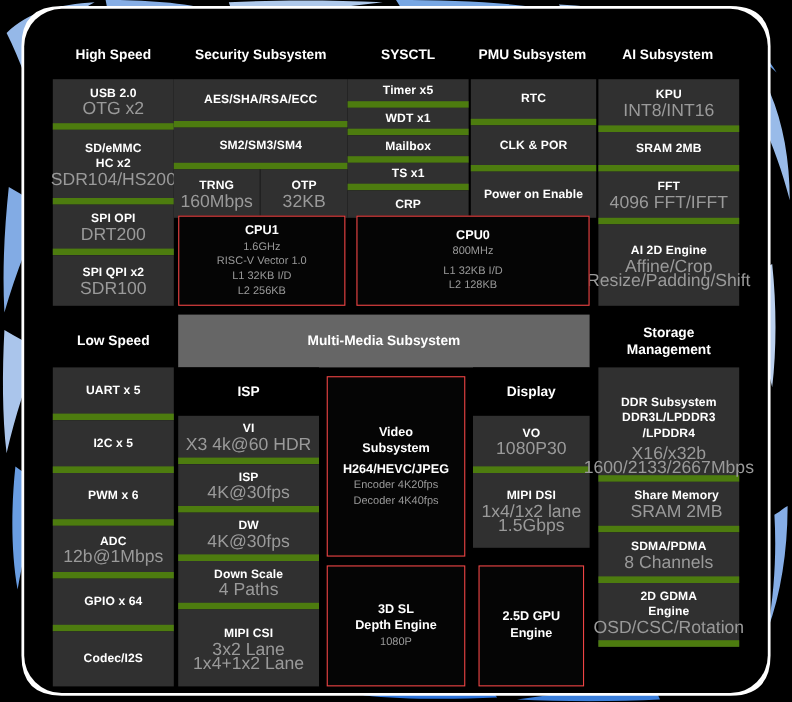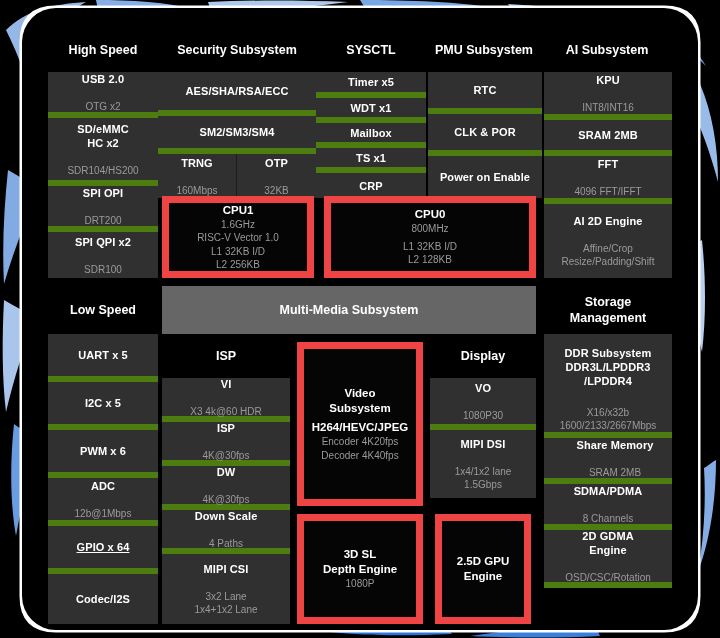--- a/index.html
+++ b/index.html
@@ -50,25 +50,25 @@
     text-align: center;
     color: #ffffff;
   }
   .blk .t {
     font-size: 11px;
     font-weight: bold;
     line-height: 14px;
     letter-spacing: 0.1px;
   }
   .blk .s {
-    font-size: 10px;
+    font-size: 16px;
     font-weight: normal;
     line-height: 13px;
     color: #9a9a9a;
-    margin-top: 14px;
+    margin-top: 1px;
   }
   .blk.sep-b { border-bottom: 6px solid #4d7c0f; }
   .blk.sep-r { border-right: 1px solid #1c1c1c; }
 
   
   .gtitle {
     position: absolute;
     background: #000000;
     color: #ffffff;
     font-size: 12.5px;
@@ -78,21 +78,21 @@
     justify-content: center;
     text-align: center;
     line-height: 16px;
     box-sizing: border-box;
   }
 
   
   .coreblk {
     position: absolute;
     background: #050505;
-    border: 7px solid #ef4444;
+    border: 1px solid #ef4444;
     box-sizing: border-box;
     display: flex;
     flex-direction: column;
     align-items: center;
     justify-content: center;
     text-align: center;
     color: #ffffff;
   }
   .coreblk .t {
     font-size: 11.5px;
@@ -276,21 +276,21 @@
   <div class="blk sep-b" style="left:26px; top:374px; width:110px; height:48px;">
     <div class="t">I2C x 5</div>
   </div>
   <div class="blk sep-b" style="left:26px; top:422px; width:110px; height:48px;">
     <div class="t">PWM x 6</div>
   </div>
   <div class="blk sep-b" style="left:26px; top:470px; width:110px; height:48px;">
     <div class="t">ADC</div>
     <div class="s">12b@1Mbps</div>
   </div>
-  <div class="blk sep-b" style="left:26px; top:518px; width:110px; height:48px;text-decoration:underline;">
+  <div class="blk sep-b" style="left:26px; top:518px; width:110px; height:48px;">
     <div class="t">GPIO x 64</div>
   </div>
   <div class="blk" style="left:26px; top:566px; width:110px; height:50px;">
     <div class="t">Codec/I2S</div>
   </div>
 
   <div class="gtitle" style="left:140px; top:326px; width:128px; height:44px;">
     <span>ISP</span>
   </div>
 

